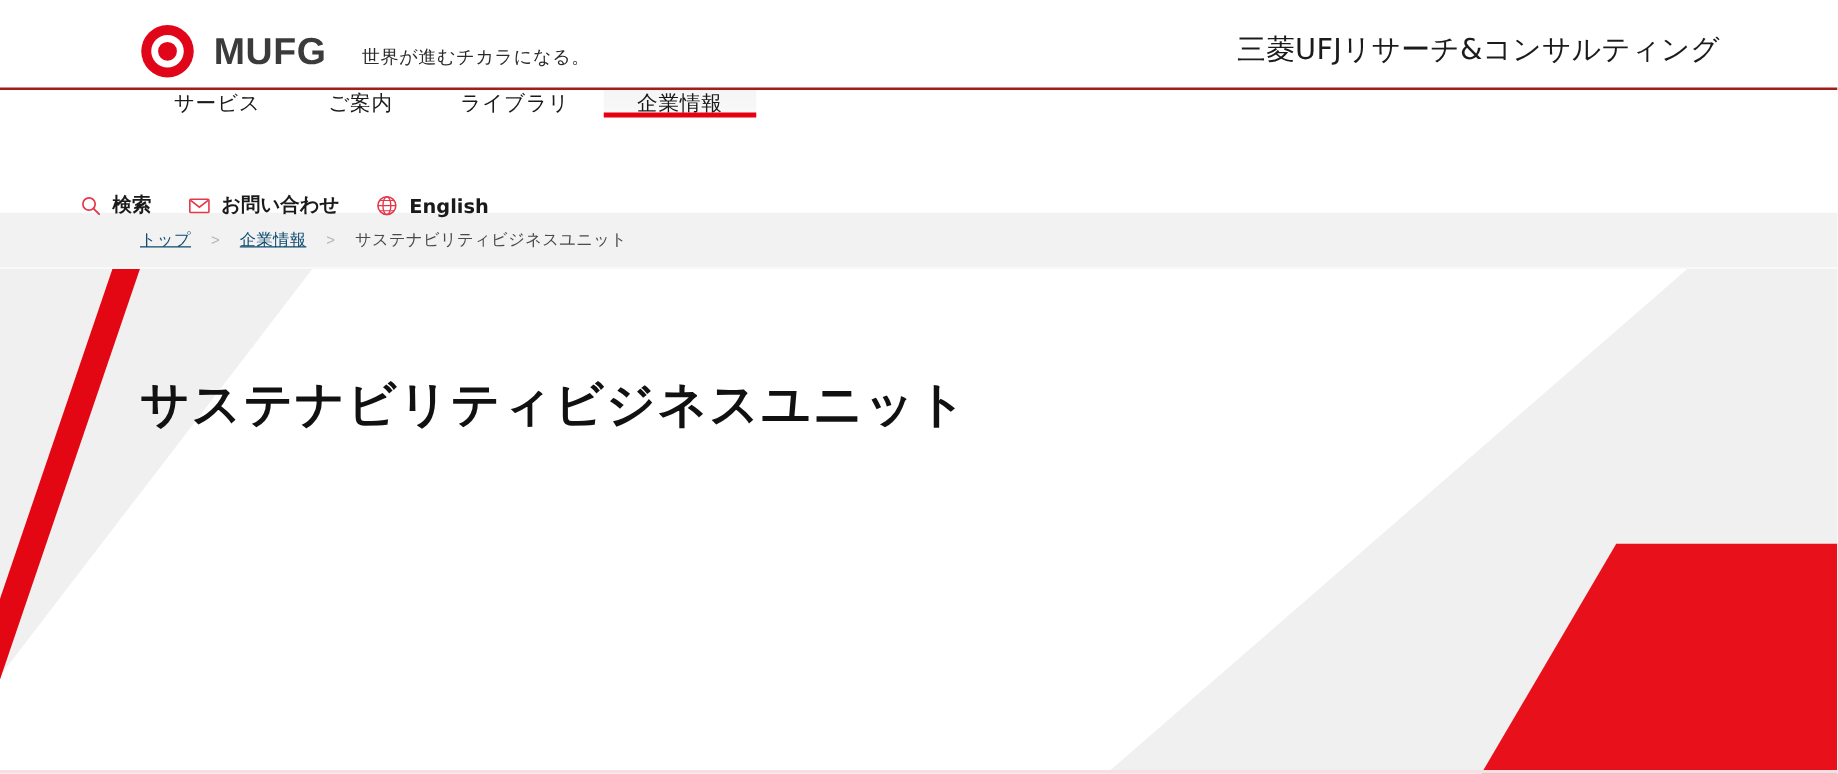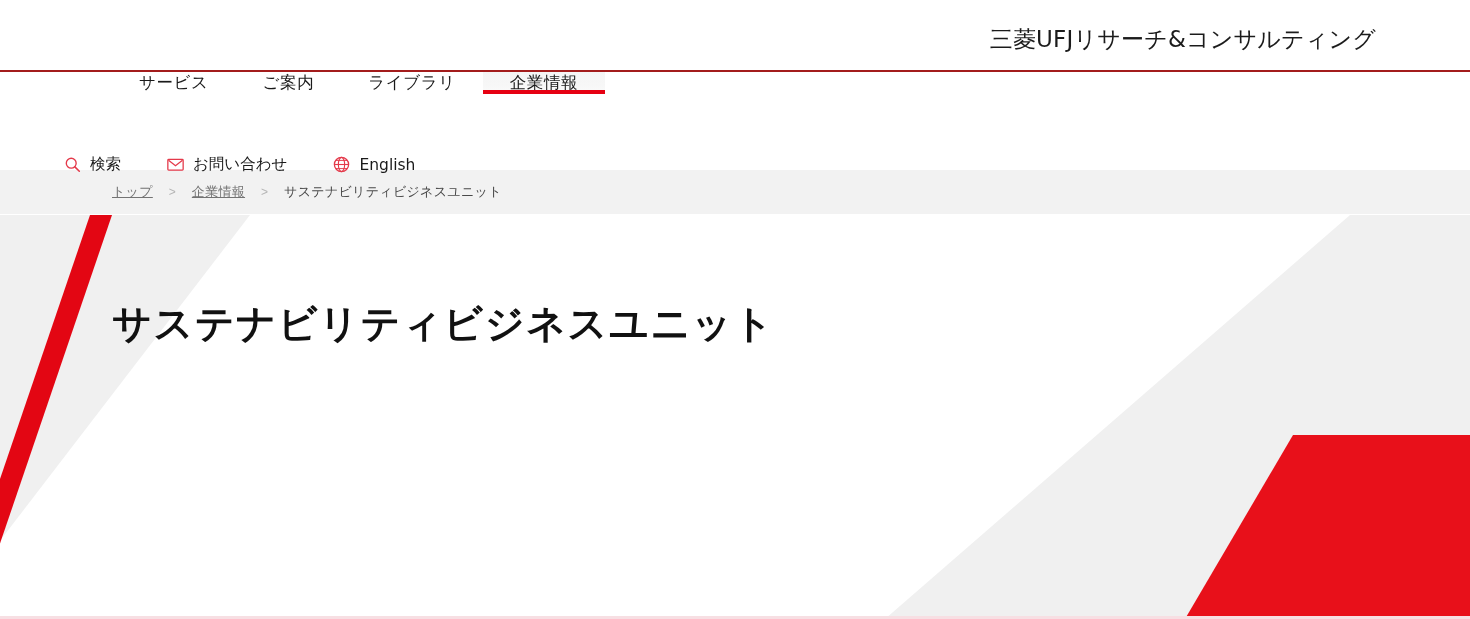--- a/index.html
+++ b/index.html
@@ -62,42 +62,43 @@
   .nav-item.active::after {
     content:""; position:absolute; left:0; right:0; bottom:0;
     height:4px; background:#e60012;
   }
   .nav-divider {
     width:1px; background:#d8d8d8;
     margin:30px 0 30px 60px; align-self:stretch;
     height:38px; position:relative; top:30px;
   }
   .gnav-right {
-    display:flex; gap:46px;
+    display:flex; gap:30px;
     margin-left:64px;
+    font-weight:bold;
   }
   .util-item {
     display:flex; align-items:center; gap:9px;
     font-size:15.5px; color:#1a1a1a; cursor:pointer; white-space:nowrap;
     font-family:"DejaVu Sans","Liberation Sans",sans-serif;
   }
   .util-icon { width:17px; height:17px; flex:0 0 auto; display:block; }
 
   
   .crumb-bar {
     height:45px; background:#f2f2f2;
     display:flex; align-items:center;
     padding-left:112px;
     border-bottom:1px solid #ffffff;
   }
   .crumb {
     font-size:13px; color:#3c3c3c; letter-spacing:0.3px;
     font-family:"DejaVu Sans","Liberation Sans",sans-serif;
   }
-  .crumb.link { text-decoration:underline; cursor:pointer; color:#737373; }
+  .crumb.link { text-decoration:underline; cursor:pointer; color:#0c4a6e; }
   .crumb.current { color:#4a4a4a; }
   .crumb-sep {
     font-size:12px; color:#b5b5b5; margin:0 16px; user-select:none;
   }
 
   
   .hero {
     position:relative;
     height:404px;
     background:#f0f0f0;
@@ -118,20 +119,29 @@
     background:#f7dfe3;
   }
 </style>
 </head>
 <body>
 
 <div class="page">
 
   <header class="header">
 
+    <div class="brand">
+      <svg class="logo-mark" viewBox="0 0 44 44">
+        <circle cx="22" cy="22" r="21" fill="#e1051a"></circle>
+        <circle cx="22" cy="22" r="13" fill="#ffffff"></circle>
+        <circle cx="22" cy="22" r="7.5" fill="#e1051a"></circle>
+      </svg>
+      <span class="logo-word">MUFG</span>
+      <span class="tagline">世界が進むチカラになる。</span>
+    </div>
 
     <div class="corp-name">三菱UFJリサーチ&amp;コンサルティング</div>
   </header>
 
   <nav class="gnav">
     <div class="gnav-left">
       <div class="nav-item">
         <span>サービス</span>
       </div>
       <div class="nav-item">

